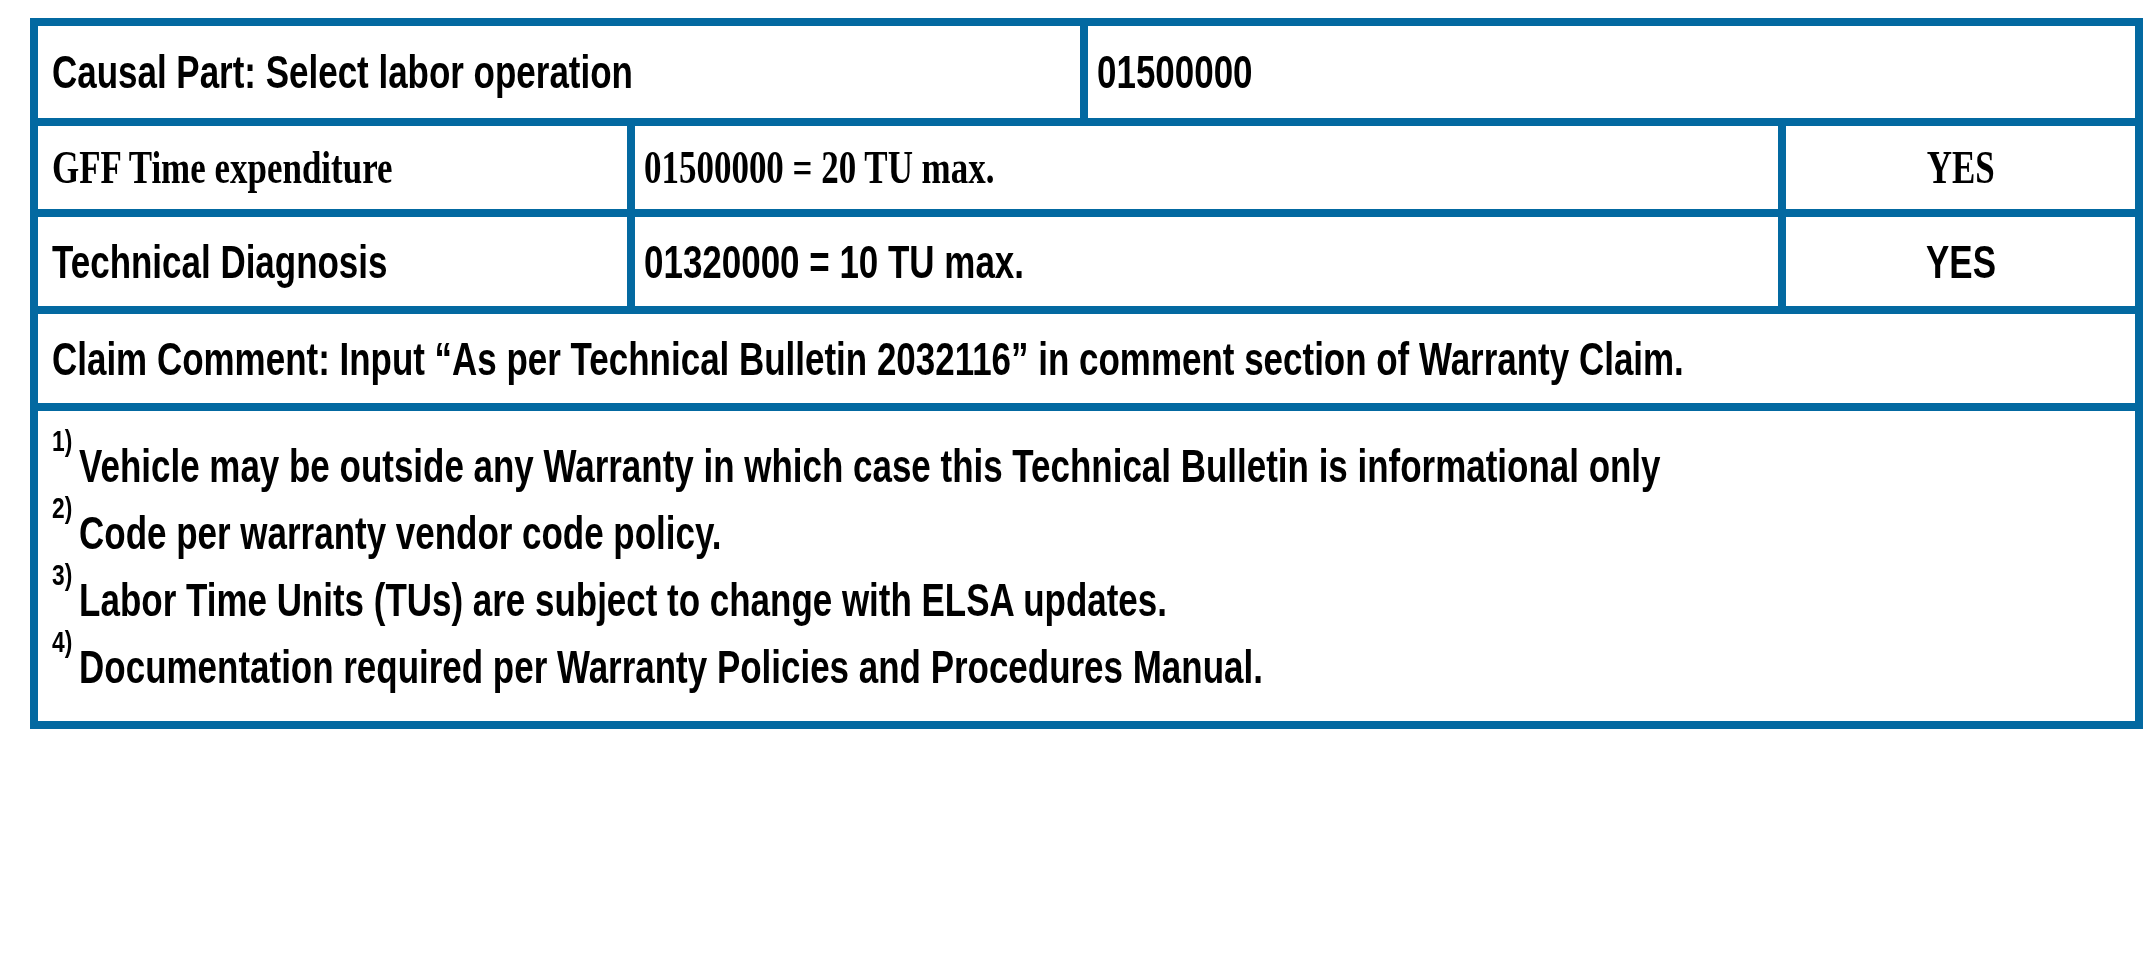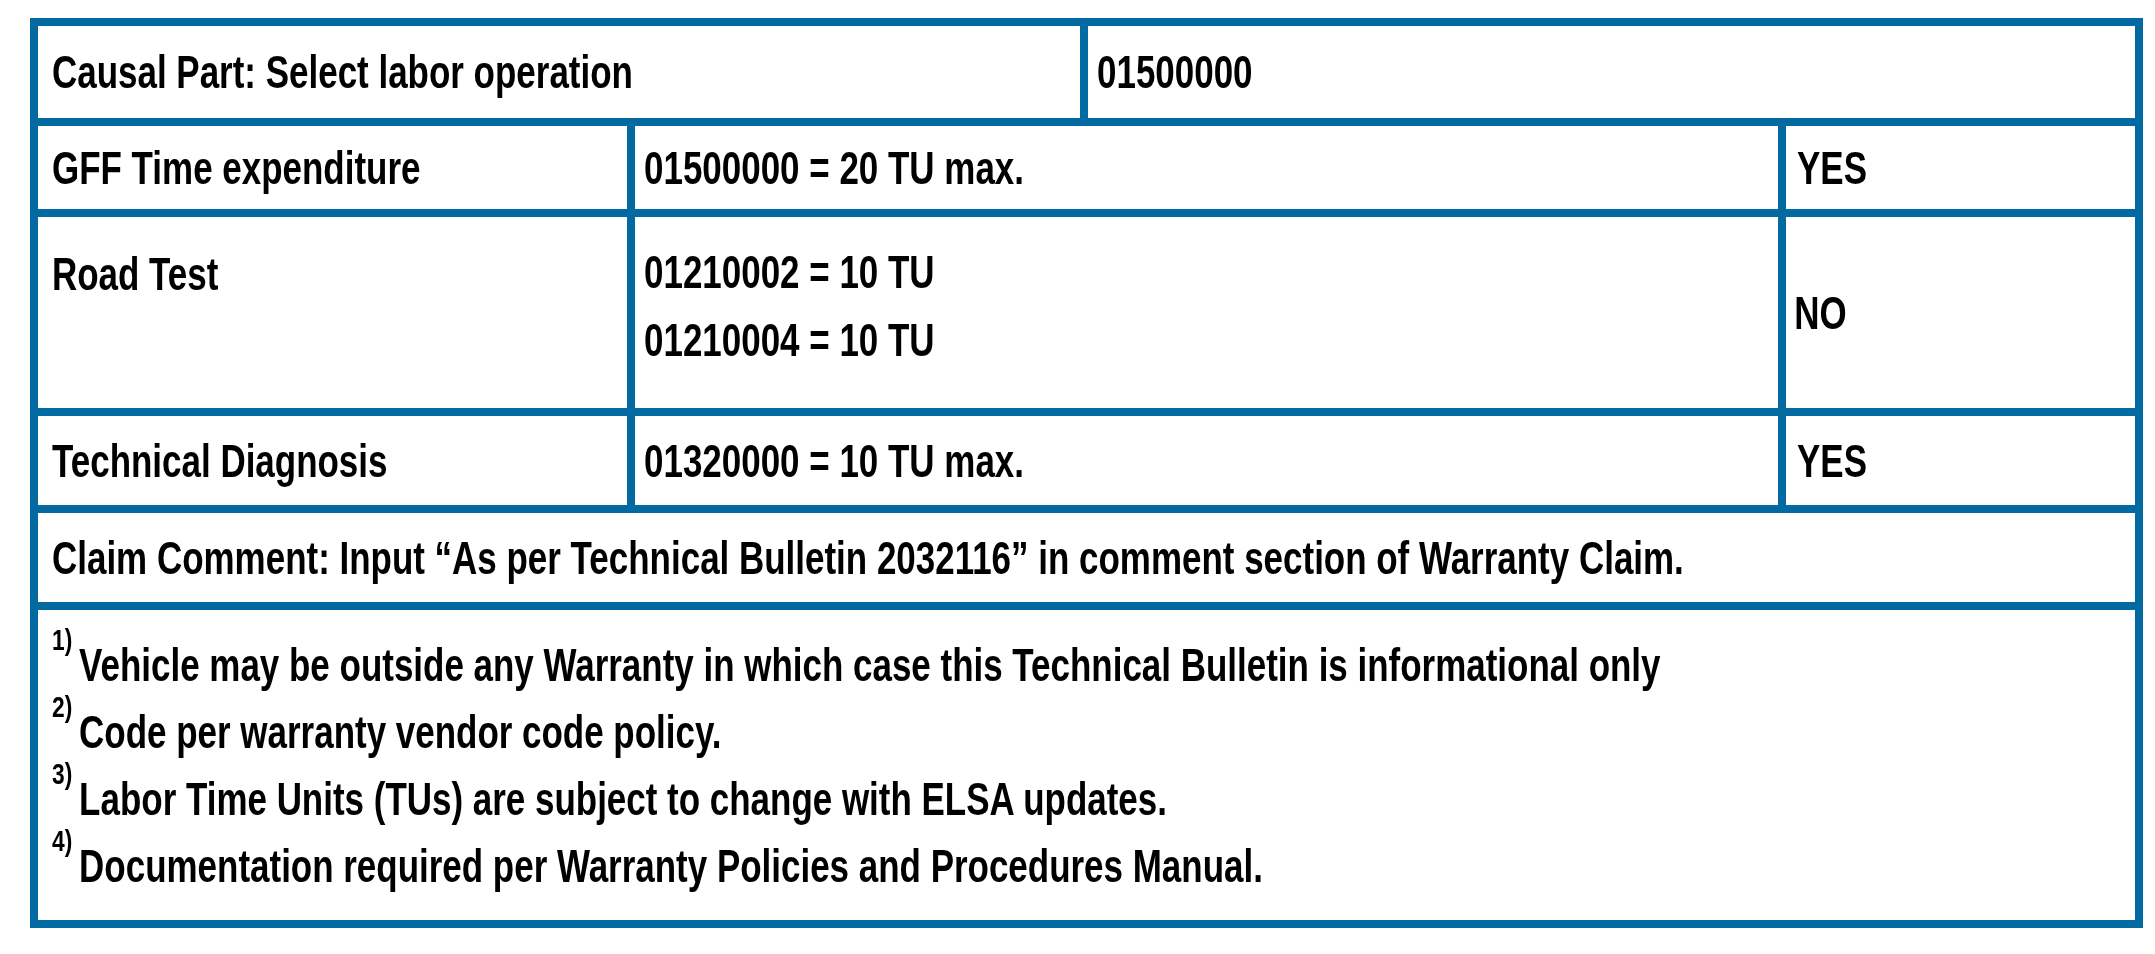--- a/index.html
+++ b/index.html
@@ -49,25 +49,25 @@
   }
   sup.fn-ref {
     font-size: 30px;
     line-height: 0;
     position: relative;
     top: -0.48em;
     margin-right: 9px;
   }
   td.pad-label { padding-left: 14px; }
   td.pad-code  { padding-left: 9px; margin-left: 32px; }
-  td.center-cell { }
+  td.center-cell { text-align: center; }
 
   tr.row-causal td      { height: 92px; }
   tr.row-diag td        { height: 86px; text-align: center; }
-  tr.row-gff td         { height: 83px; }
+  tr.row-gff td         { height: 83px; font-family: Liberation Serif, serif; }
   tr.row-road td        { height: 157px; vertical-align: top; }
   tr.row-tech td        { height: 89px; }
   tr.row-comment td     { height: 89px; }
   tr.row-footnotes td   { height: 288px; vertical-align: top; }
 
   tr.row-road td.pad-label { padding-top: 34px; }
   tr.row-road td.pad-code  { padding-top: 32px; }
   tr.row-road td.center-cell { vertical-align: middle; padding-top: 0; }
   .code-line + .code-line { margin-top: 22px; }
 
@@ -108,32 +108,20 @@
       <span class="txt">GFF Time expenditure</span>
     </td>
     <td colspan="2" class="pad-code">
       <span class="txt code-line">01500000 = 20 TU max.</span>
     </td>
     <td class="center-cell">
       <span class="txt-center">YES</span>
     </td>
   </tr>
 
-  <tr class="row-road">
-    <td class="pad-label">
-      <span class="txt">Road Test</span>
-    </td>
-    <td colspan="2" class="pad-code">
-      <div class="code-line"><span class="txt">01210002 = 10 TU</span></div>
-      <div class="code-line"><span class="txt">01210004 = 10 TU</span></div>
-    </td>
-    <td class="center-cell">
-      <span class="txt-center">NO</span>
-    </td>
-  </tr>
 
   <tr class="row-tech">
     <td class="pad-label">
       <span class="txt">Technical Diagnosis</span>
     </td>
     <td colspan="2" class="pad-code">
       <span class="txt code-line">01320000 = 10 TU max.</span>
     </td>
     <td class="center-cell">
       <span class="txt-center">YES</span>

